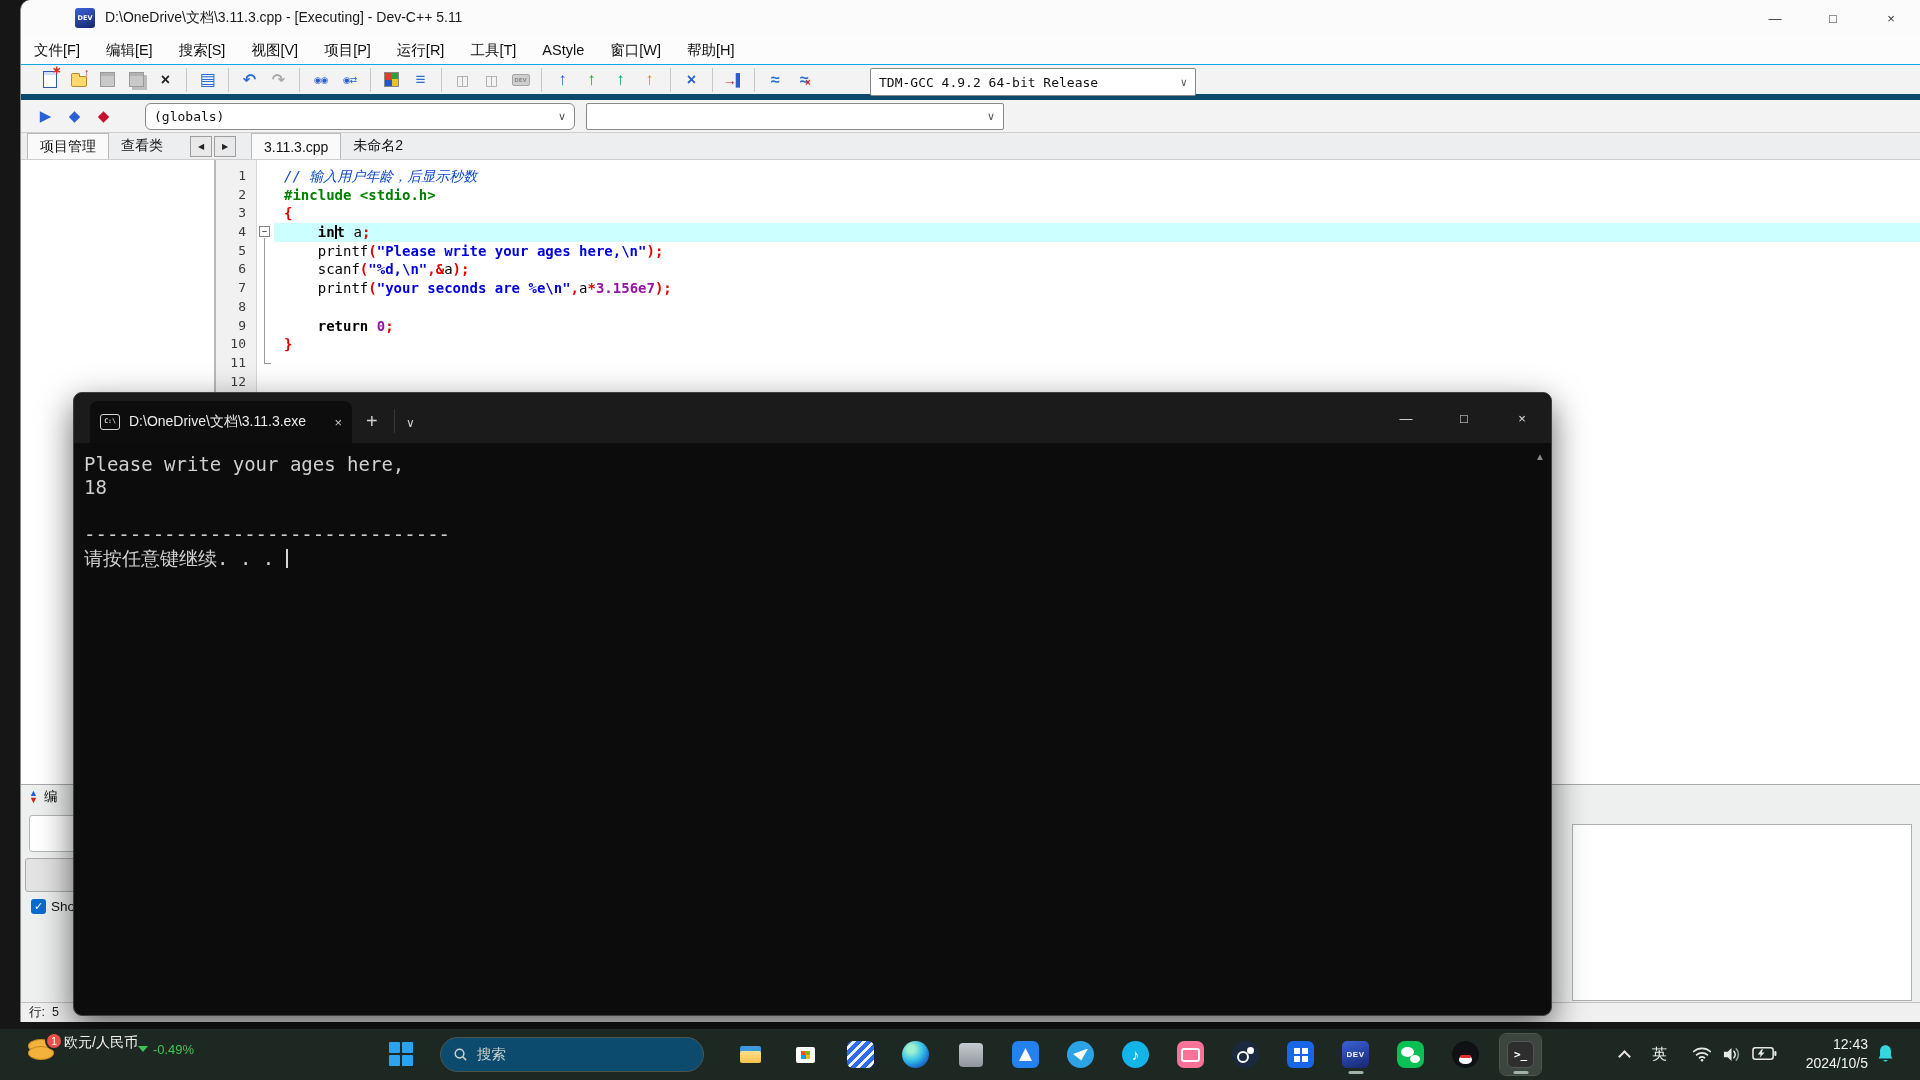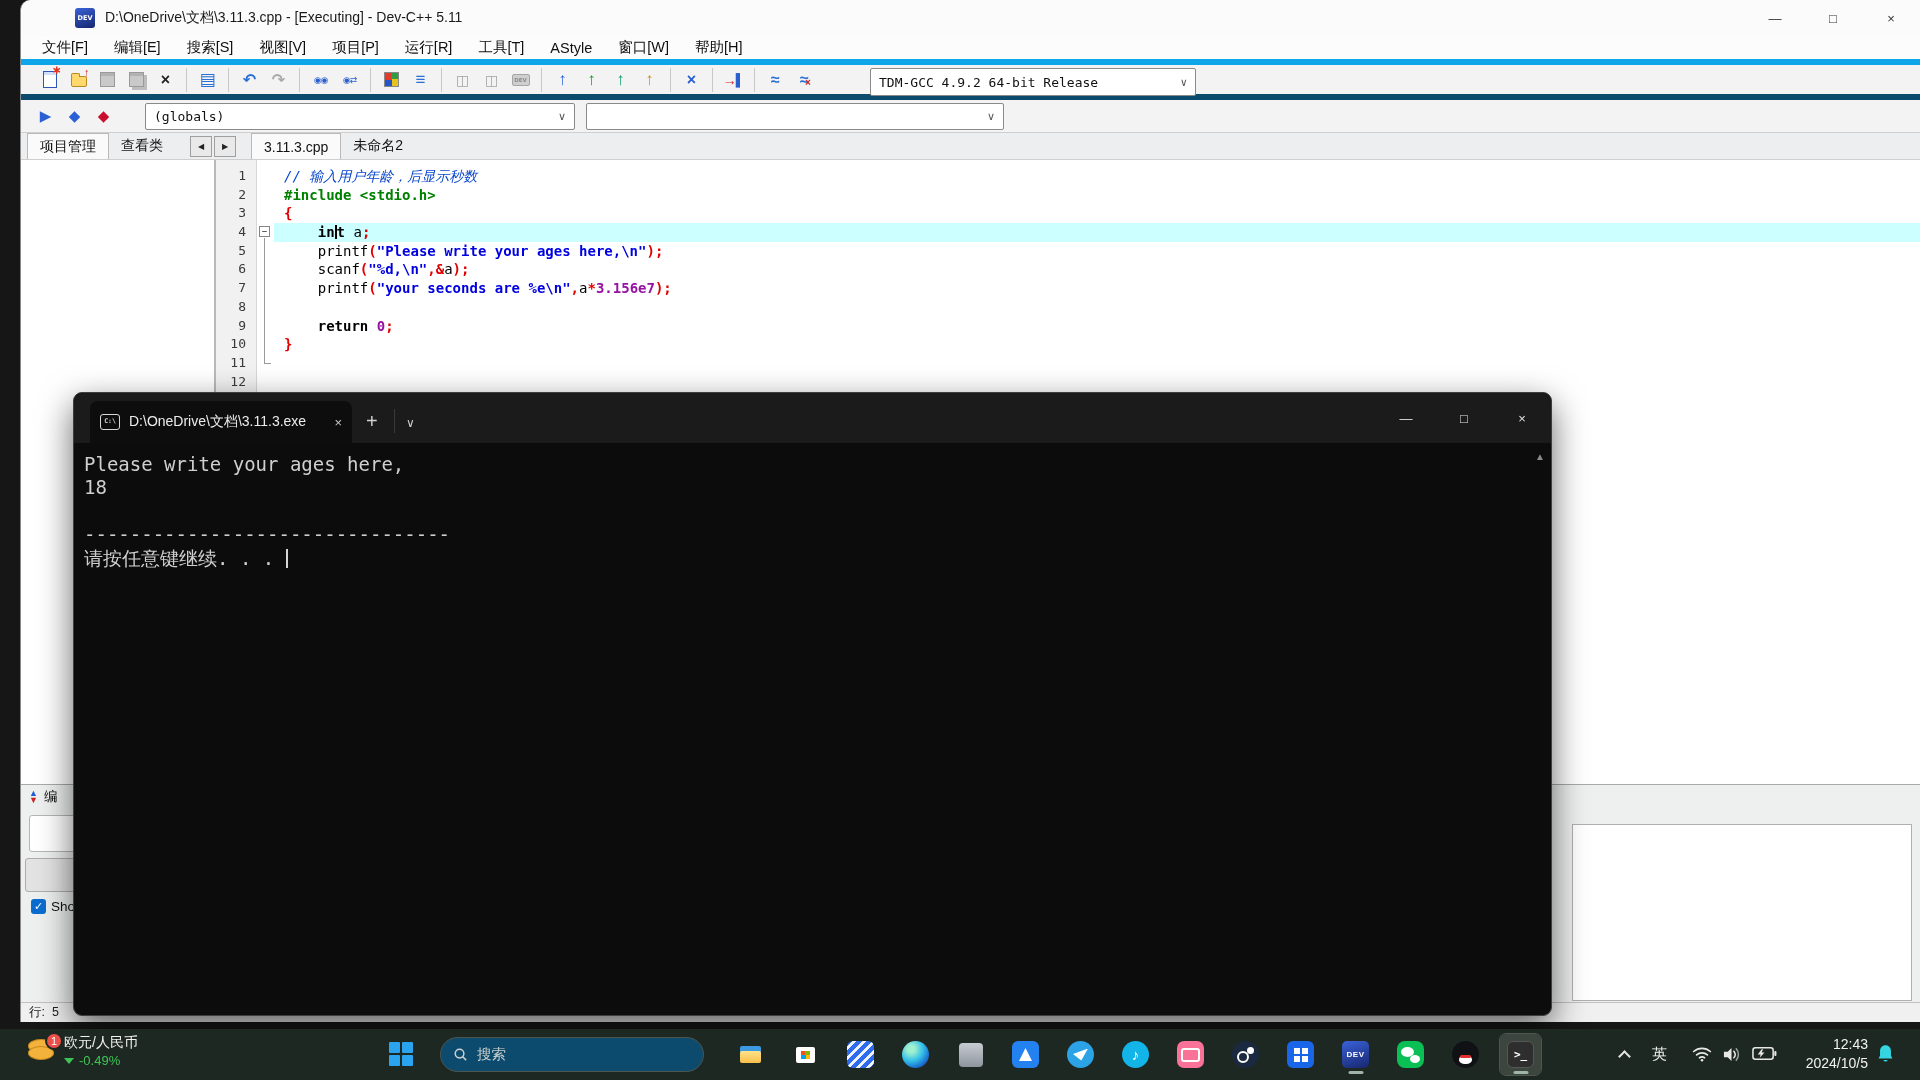--- a/index.html
+++ b/index.html
@@ -10,21 +10,21 @@
   
   #ide{position:absolute;left:20px;top:0;width:1900px;height:1022px;background:#f0f0f0;
     border-top-left-radius:10px;border-left:1px solid #8a8a8a;overflow:hidden;}
   .ide-titlebar{height:36px;background:#fbfbfb;display:flex;align-items:center;border-top-left-radius:10px;}
   .ide-app-icon{margin-left:54px;width:20px;height:20px;border-radius:3px;flex:0 0 20px;
     background:linear-gradient(160deg,#3a62d8,#16266e);color:#fff;font:bold 6.5px/20px "DejaVu Sans",sans-serif;text-align:center;}
   .ide-app-icon::before{content:"DEV";}
   .ide-title{margin-left:10px;font-size:14px;color:#1a1a1a;white-space:nowrap;}
   .ide-controls{margin-left:auto;display:flex;height:100%;}
   .wbtn{width:58px;height:100%;display:flex;align-items:center;justify-content:center;font-size:13px;color:#333;}
-  .menubar{height:29px;background:#fcfcfc;border-bottom:6px solid #0ea5e9;display:flex;align-items:center;padding-left:8px;}
+  .menubar{height:29px;background:#fcfcfc;border-bottom:1px solid #0ea5e9;display:flex;align-items:center;}
   .mi{padding:0 13px;font-size:14.5px;color:#101010;height:100%;display:flex;align-items:center;}
 
   .tb1{height:35px;background:#f3f3f3;border-bottom:6px solid #0c4a6e;display:flex;align-items:center;
     padding-left:14px;position:relative;}
   .tbi{width:27px;height:27px;margin:0 1px;display:flex;align-items:center;justify-content:center;position:relative;}
   .tbsep{width:1px;height:24px;background:#c7c7c7;margin:0 6px;}
   .g{display:flex;align-items:center;justify-content:center;position:relative;}
   .g-new-file{width:14px;height:17px;background:#fff;border:1px solid #2e58b8;box-shadow:inset 0 3px 0 #cfe0ff;}
   .g-new-file::after{content:"∗";position:absolute;right:-6px;top:-9px;color:#e03020;font-size:12px;font-weight:bold;}
   .g-open{width:16px;height:11px;background:#ffd96e;border:1px solid #b98a1f;border-radius:2px;margin-top:4px;position:relative;}
@@ -56,21 +56,21 @@
   .g-debug-run::before{content:"▶";color:#2a5fd6;font-size:15px;}
   .g-check-file::before{content:"◆";color:#2a5fd6;font-size:15px;}
   .g-compile-current::before{content:"◆";color:#c8102e;font-size:15px;}
 
   .combo{background:#fff;border:1px solid #8a8a8a;border-radius:2px;display:flex;align-items:center;
     padding:0 8px;font-size:13.5px;color:#111;position:absolute;}
   .combo .chev{margin-left:auto;color:#555;font-size:11px;}
   #compilerCombo{left:849px;top:3px;width:326px;height:28px;font-family:"DejaVu Sans Mono",monospace;font-size:13px;}
   .tb2{height:33px;background:#f3f3f3;border-bottom:1px solid #cfcfcf;display:flex;align-items:center;
     padding-left:10px;position:relative;}
-  #scopeCombo{left:124px;top:3px;width:430px;height:27px;}
+  #scopeCombo{left:124px;top:3px;width:430px;height:27px;border-radius:6px;}
   #memberCombo{left:565px;top:3px;width:418px;height:27px;}
 
   .tabrow{height:27px;background:#eceeef;display:flex;align-items:flex-end;border-bottom:1px solid #cfcfcf;padding-left:6px;}
   .ptab,.ftab{height:26px;padding:0 12px;font-size:14px;display:flex;align-items:center;color:#111;}
   .ptab.active,.ftab.active{background:#fafafa;border:1px solid #b9b9b9;border-bottom:none;}
   .tabnav{width:22px;height:21px;background:#e9e9e9;border:1px solid #9f9f9f;display:flex;align-items:center;
     justify-content:center;font-size:8px;color:#222;margin:0 1px 2px;}
   .sp8{width:14px;}
 
   .main{position:absolute;left:0;top:160px;width:1900px;height:624px;display:flex;background:#fff;}
@@ -133,21 +133,21 @@
 
   
   #taskbar{position:absolute;left:0;top:1029px;width:1920px;height:51px;background:#1e2823;}
   .widget{position:absolute;left:28px;top:4px;display:flex;gap:10px;}
   .coin{width:26px;height:28px;position:relative;margin-top:4px;}
   .coin::before,.coin::after{content:"";position:absolute;left:0;width:24px;height:12px;border-radius:50%;
     background:#f3b23c;border:1.5px solid #c98a1f;}
   .coin::before{top:2px;} .coin::after{top:9px;}
   .wbadge{position:absolute;left:17px;top:-5px;min-width:18px;height:18px;border-radius:9px;background:#ec5048;
     color:#fff;font-size:11px;display:flex;align-items:center;justify-content:center;border:2px solid #1e2823;z-index:2;}
-  .wtxt{display:flex;flex-direction:column;}
+  .wtxt{display:flex;flex-direction:row;}
   .wtitle{color:#f2f2f2;font-size:14px;line-height:19px;}
   .wchange{color:#3ec455;font-size:13px;line-height:17px;display:flex;align-items:center;gap:5px;}
   .tri-down{width:0;height:0;border-left:5px solid transparent;border-right:5px solid transparent;border-top:6px solid #3ec455;}
   .start{position:absolute;left:389px;top:13px;width:25px;height:25px;display:grid;
     grid-template-columns:11px 11px;grid-template-rows:11px 11px;gap:2px;}
   .start i{background:#2ba4ef;border-radius:1px;}
   .search{position:absolute;left:440px;top:8px;width:264px;height:35px;border-radius:18px;background:#0c4a6e;
     border:1px solid #4c564f;display:flex;align-items:center;padding:0 12px;gap:9px;}
   .search-ph{color:#cdd2cf;font-size:14.5px;}
   .apps{position:absolute;left:730px;top:0;height:51px;display:flex;align-items:center;gap:14px;}

